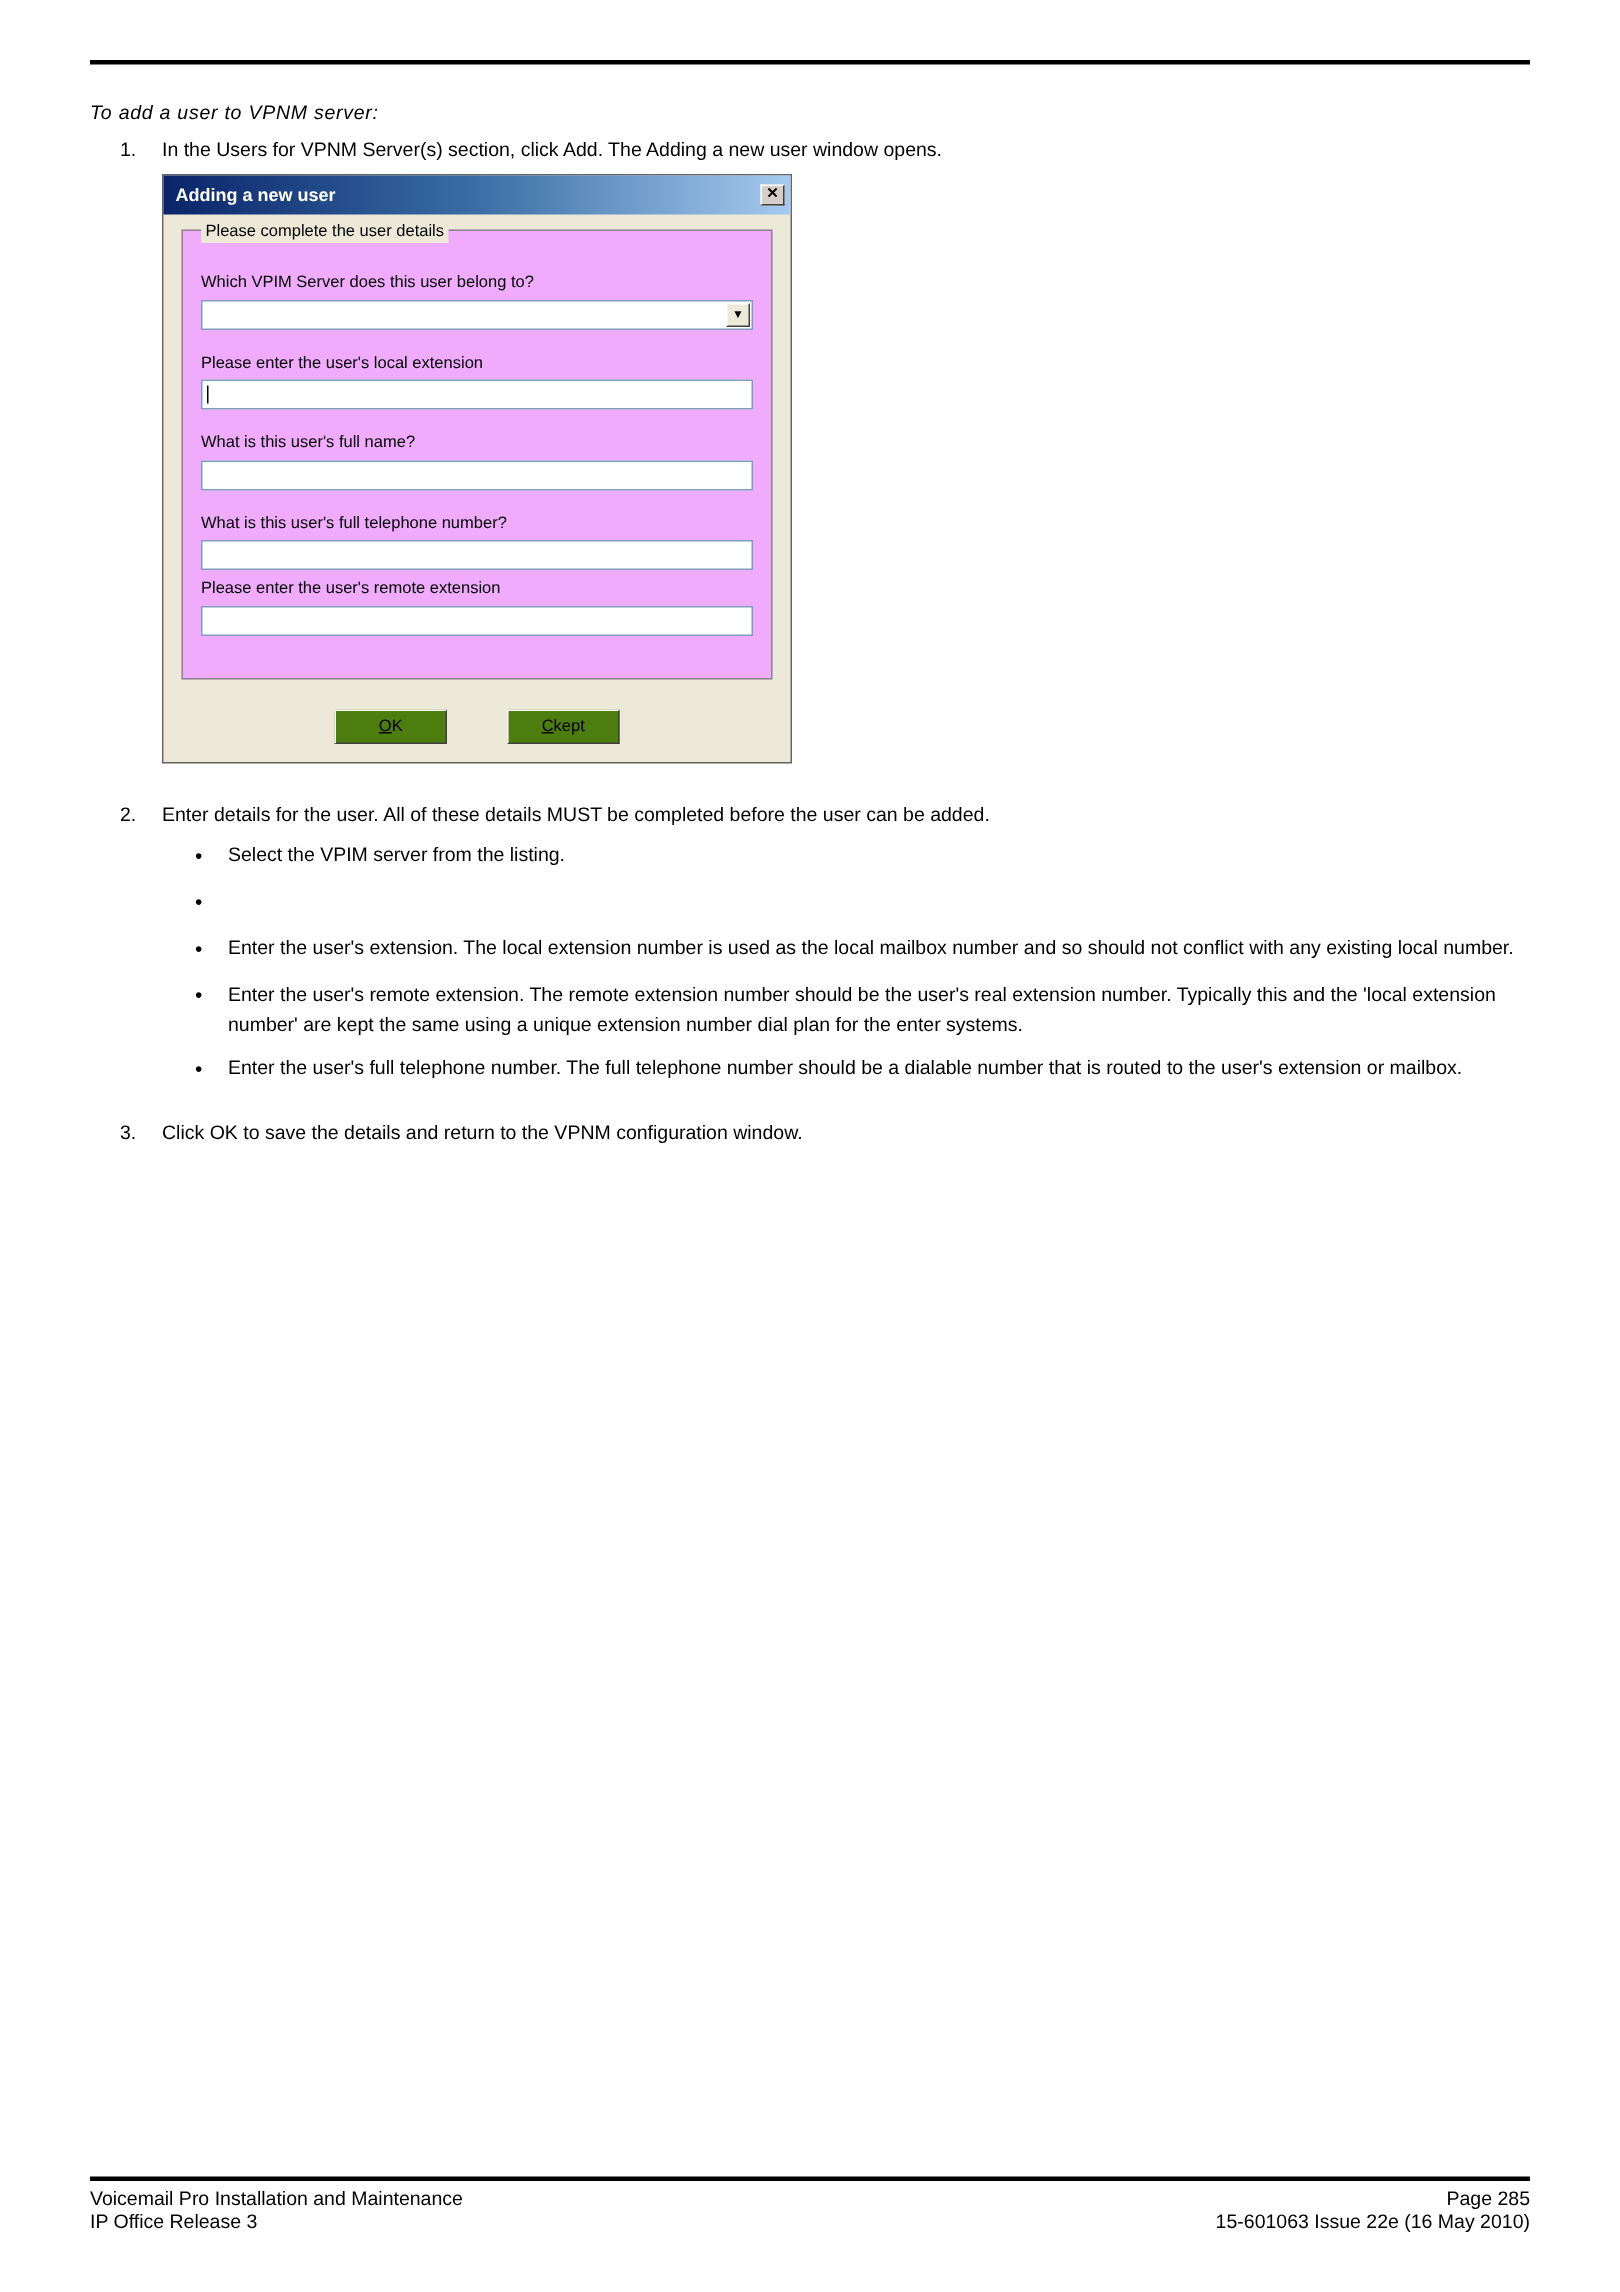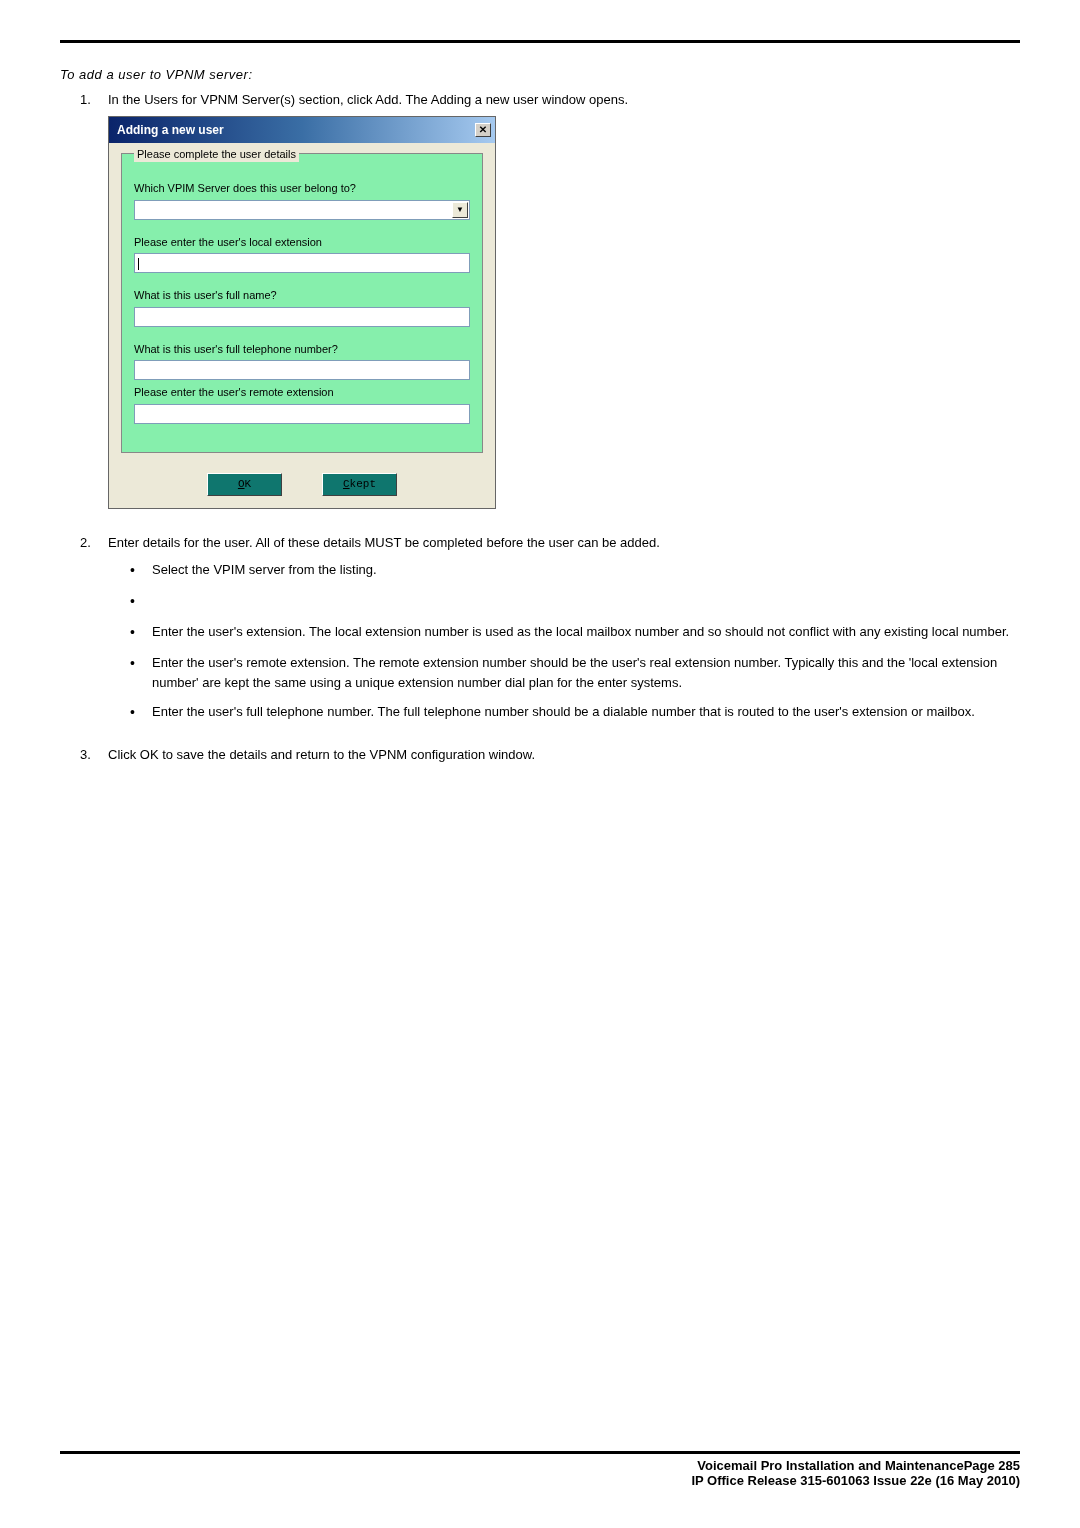--- a/index.html
+++ b/index.html
@@ -41,21 +41,21 @@
     }
     .li-body {
       flex: 1;
     }
     .dialog-container {
       margin-top: 6px;
       margin-bottom: 12px;
     }
     
     .win-dialog {
-      width: 388px;
+      width: 420px;
       border: 1px solid #666;
       background: #ece9d8;
       font-family: Tahoma, Verdana, sans-serif;
       font-size: 11px;
     }
     .title-bar {
       background: linear-gradient(to right, #0a246a, #3a6ea5, #a6caf0);
       color: #fff;
       font-weight: bold;
       padding: 4px 4px 4px 8px;
@@ -74,21 +74,21 @@
       color: #000;
       font-weight: bold;
       text-align: center;
       line-height: 12px;
       font-size: 10px;
       font-family: Arial, sans-serif;
     }
     .fieldset-frame {
       margin: 10px 12px;
       border: 1px solid #888;
-      background: #86efac;
+      background: #f0abfc;
       padding: 10px 12px 14px;
     }
     .fieldset-legend {
       position: relative;
       top: -18px;
       left: 0;
       background: #ece9d8;
       padding: 0 3px;
       display: inline-block;
       font-size: 11px;
@@ -132,26 +132,26 @@
     }
     .dialog-buttons {
       display: flex;
       justify-content: center;
       gap: 40px;
       padding: 10px 0 12px;
     }
     .win-btn {
       min-width: 75px;
       height: 23px;
-      background: #0f766e;
+      background: #4d7c0f;
       border: 1px solid #404040;
       border-top-color: #fff;
       border-left-color: #fff;
       font-size: 11px;
-      font-family: Liberation Mono, monospace;
+      font-family: Liberation Sans, sans-serif;
       padding: 0 12px;
     }
     .win-btn .underline {
       text-decoration: underline;
     }
     .sub-bullets {
       list-style: none;
       margin-top: 8px;
       margin-left: 22px;
     }
@@ -170,23 +170,23 @@
       bottom: 40px;
       left: 60px;
       right: 60px;
     }
     .footer-rule {
       border-top: 3px solid #000;
       margin-bottom: 4px;
     }
     .footer-row {
       display: flex;
-      justify-content: flex-end;
-      font-size: 13px;
-      font-weight: bold;
+      justify-content: space-between;
+      font-size: 13px;
+      font-weight: normal;
     }
     .local-ext-cursor {
       display: inline-block;
       width: 1px;
       height: 12px;
       background: #000;
       vertical-align: middle;
     }
   </style>
 </head>

